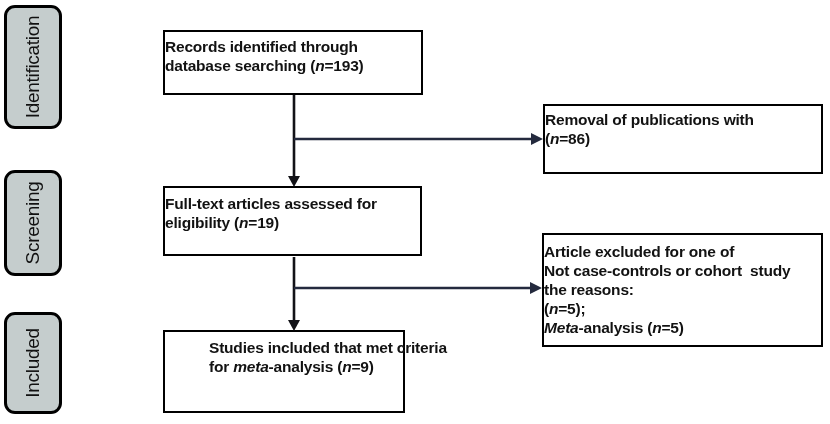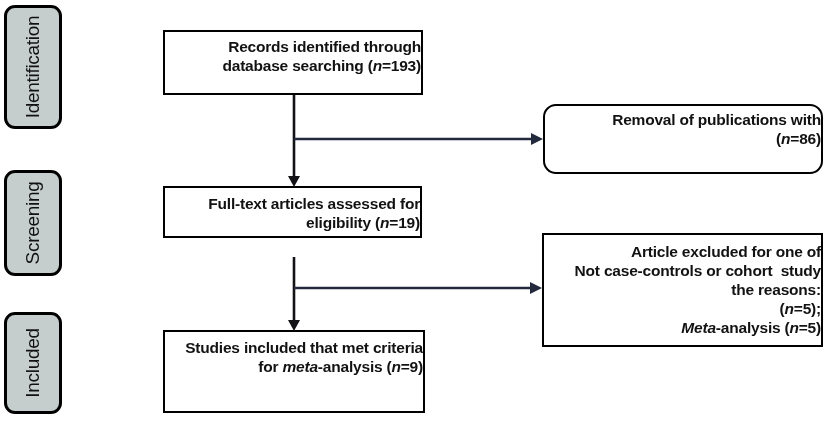--- a/index.html
+++ b/index.html
@@ -40,34 +40,34 @@
     font-weight:400;
     color:#111;
   }
   
   .fbox{
     position:absolute;
     background:#fff;
     border:2.8px solid var(--box_border);
     box-sizing:border-box;
     display:flex;flex-direction:column;
-    align-items:flex-end;
+    align-items:flex-start;
     font-weight:700;
     font-size:15.5px;
     letter-spacing:-0.2px;
     line-height:19px;
     text-align:center;
   }
   .fbox .box-line{white-space:nowrap;}
   .fbox em{font-style:italic;font-weight:inherit;}
   #box-records{left:163px;top:30px;width:260px;height:65px;padding-top:5px;}
-  #box-removal{left:543px;top:104px;width:280px;height:70px;padding-top:4px;border-radius:13px;}
-  #box-fulltext{left:163px;top:186px;width:259px;height:52px;padding-top:6px;}
-  #box-excluded{left:542px;top:233px;width:281px;height:114px;padding-top:7px;padding-left:34px;}
-  #box-included{left:163px;top:330px;width:262px;height:83px;padding-top:6px;}
+  #box-removal{left:543px;top:104px;width:280px;height:70px;padding-top:4px;}
+  #box-fulltext{left:163px;top:186px;width:259px;height:70px;padding-top:6px;}
+  #box-excluded{left:542px;top:233px;width:281px;height:114px;padding-top:7px;}
+  #box-included{left:163px;top:330px;width:242px;height:83px;padding-top:6px;padding-left:44px;}
   
   #arrows{position:absolute;left:0;top:0;pointer-events:none;}
   .arrow-v line{stroke:var(--arrow_v);stroke-width:2.6;}
   .arrow-v polygon{fill:var(--arrow_v);}
   .arrow-h line{stroke:var(--arrow_h);stroke-width:2.6;}
   .arrow-h polygon{fill:var(--arrow_h);}
 </style>
 </head>
 <body>
 

